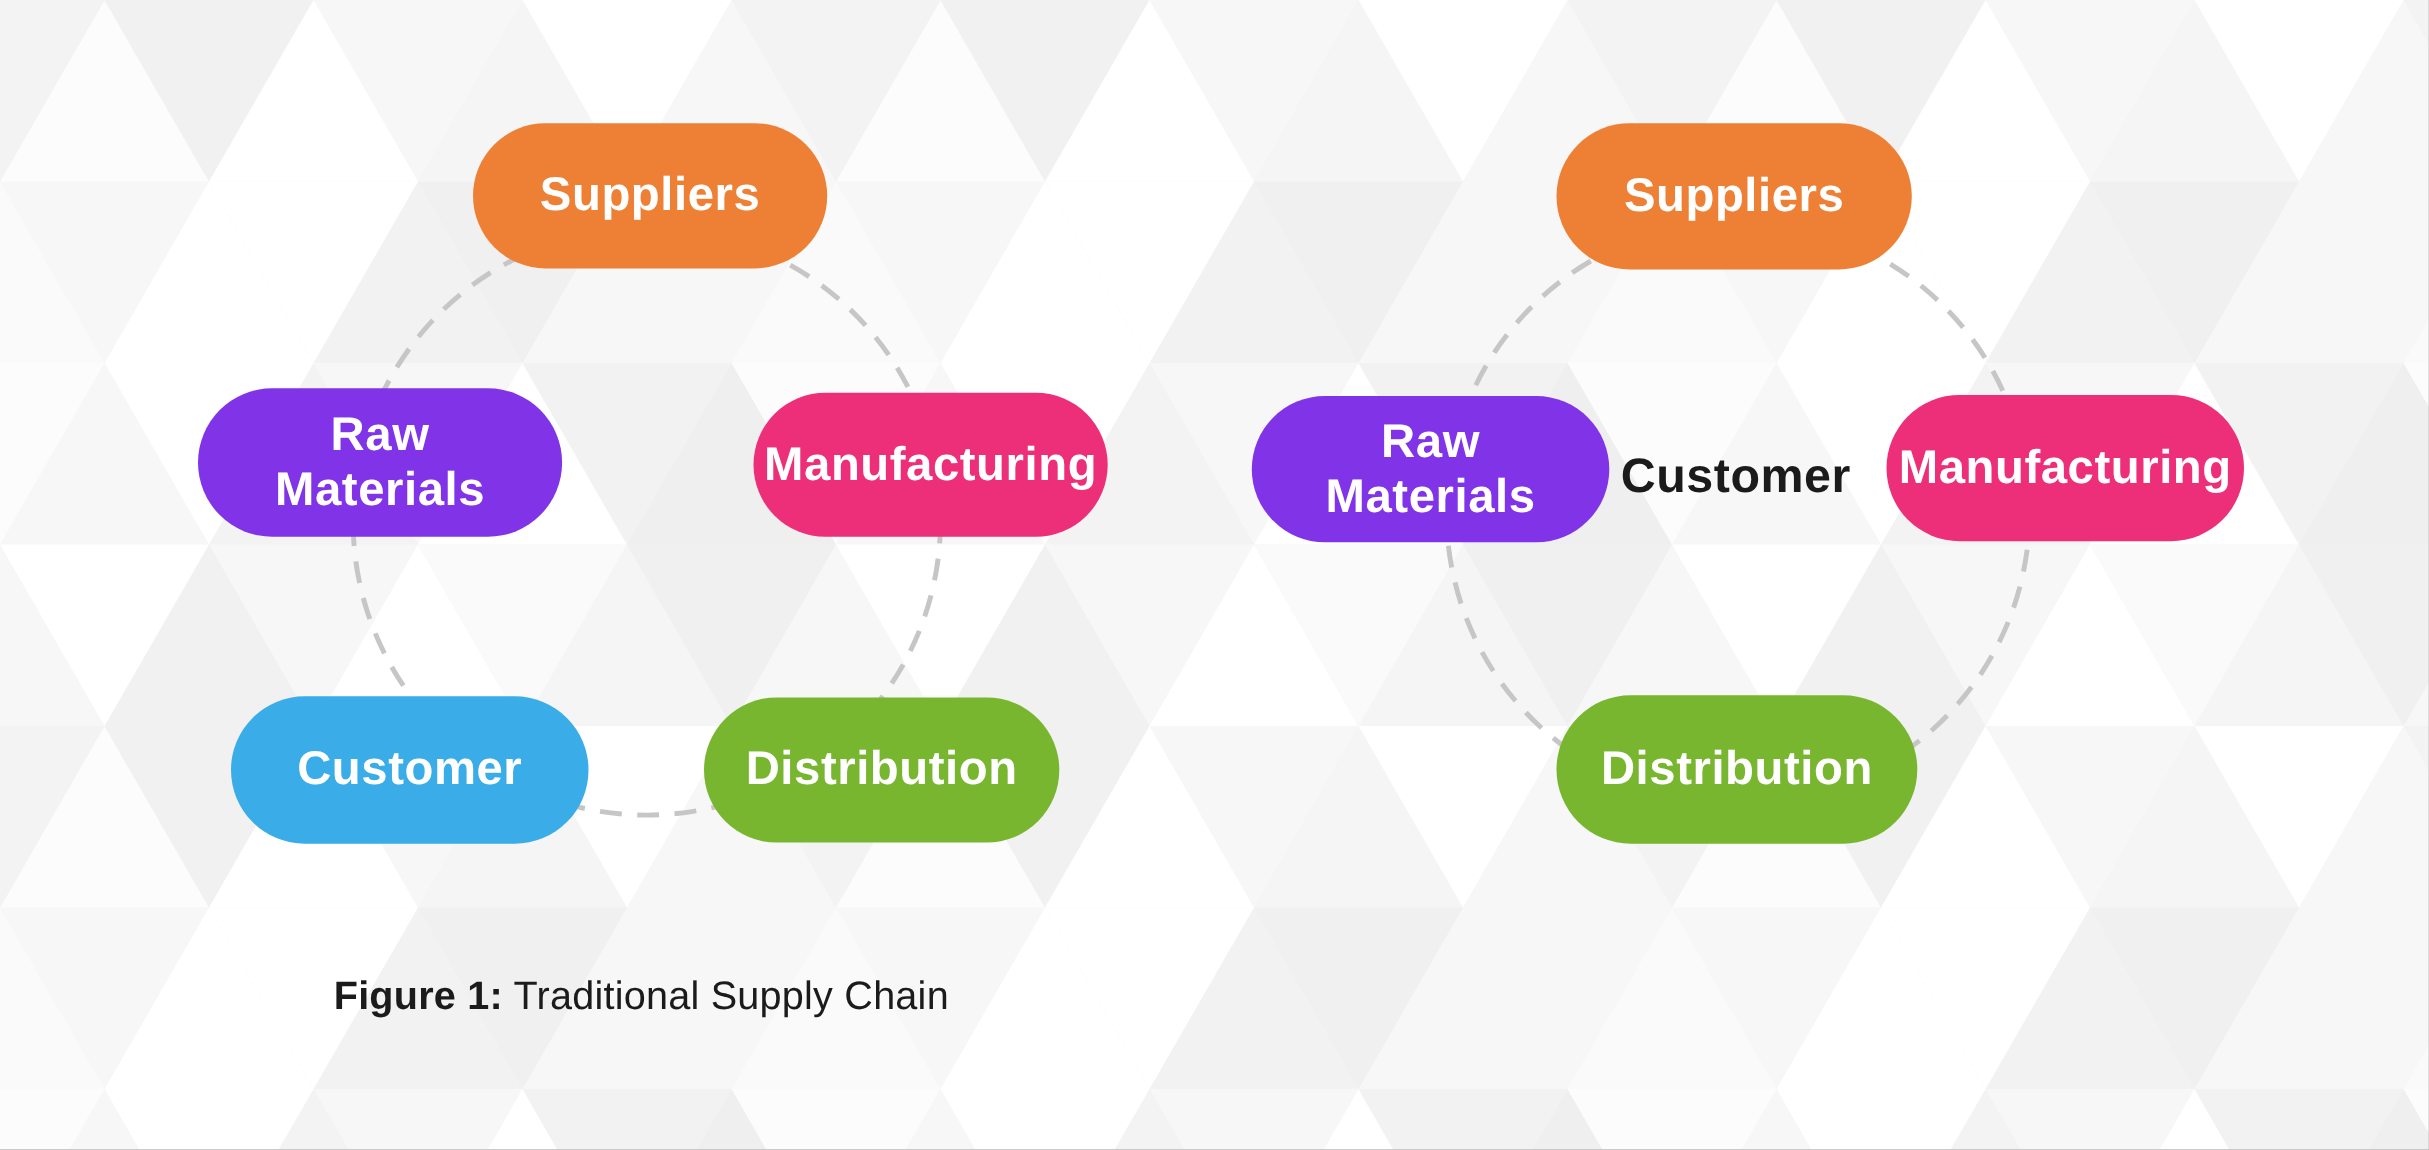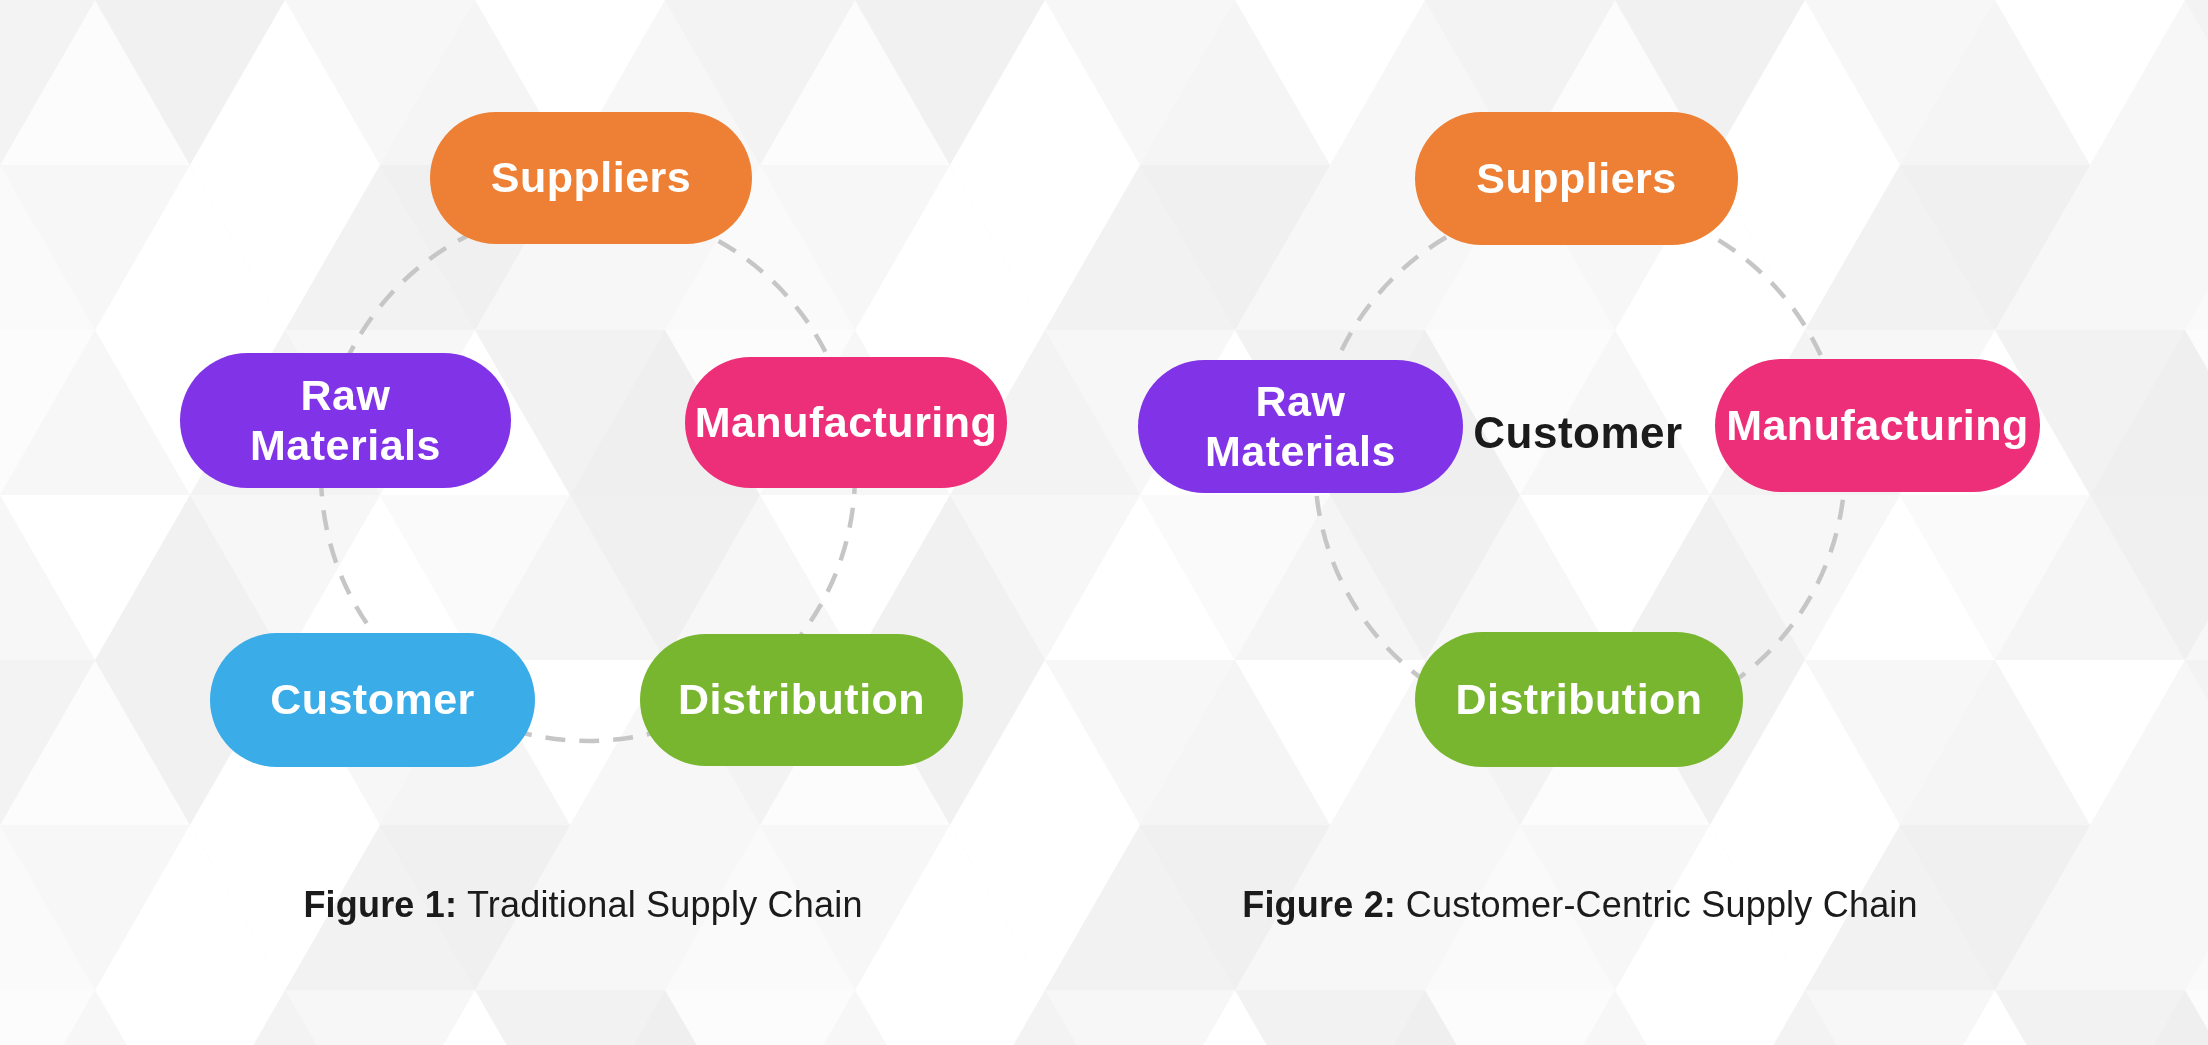--- a/index.html
+++ b/index.html
@@ -92,17 +92,14 @@
     <span>Raw
 Materials</span>
   </div>
   <div class="pill" style="left: 1715px; top: 359px; width: 325px; height: 133px; background-color: rgb(237, 46, 120);">
     <span>Manufacturing</span>
   </div>
   <div class="pill" style="left: 1415px; top: 632px; width: 328px; height: 135px; background-color: rgb(120, 182, 47);">
     <span>Distribution</span>
   </div>
   <div class="center-label" style="left: 1428px; top: 408px; width: 300px; color: rgb(27, 27, 27);">Customer</div>
-  <div class="caption" style="left: 1580px; top: 884px; color: rgb(27, 27, 27);">
-    <span class="prefix">Figure 2:</span><span class="rest">Customer-Centric Supply Chain</span>
-  </div>
 
 </div>
 
 </body></html>

